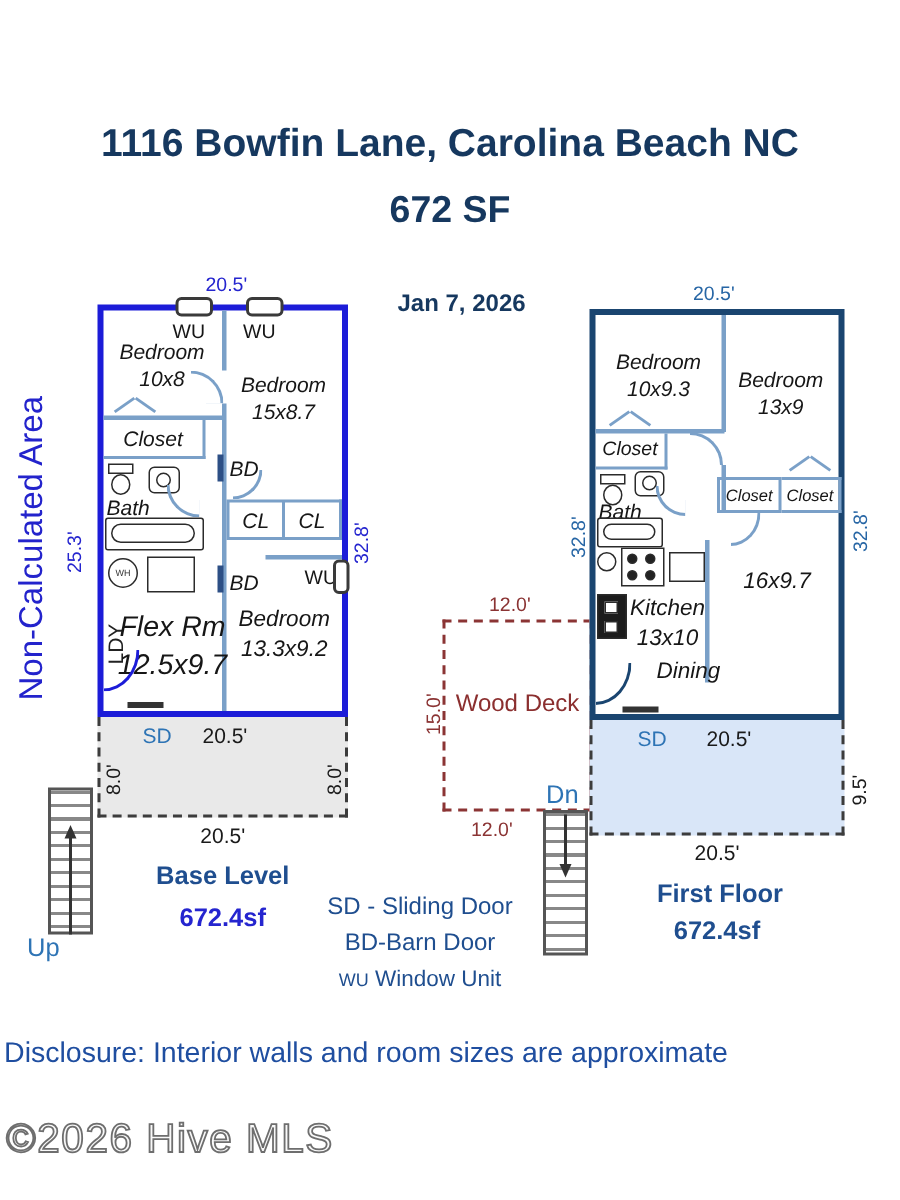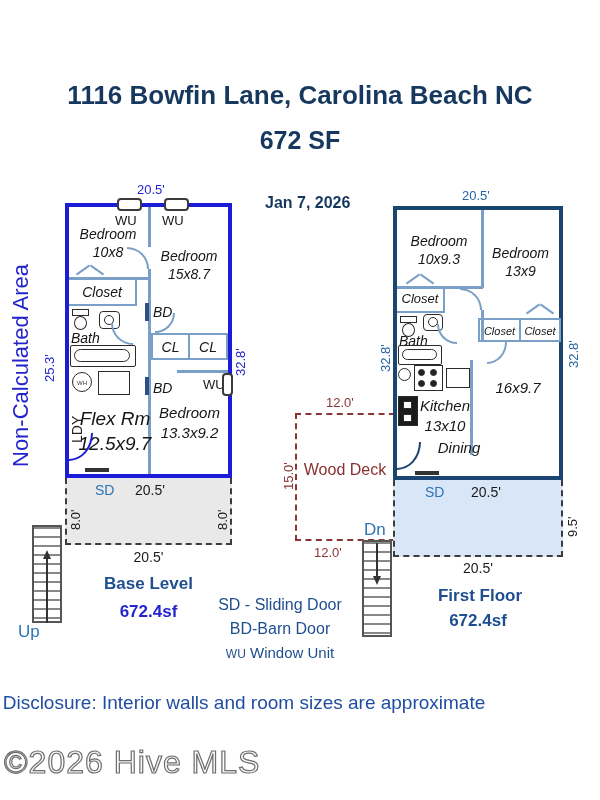--- a/index.html
+++ b/index.html
@@ -30,21 +30,21 @@
   .porch{position:absolute;box-sizing:border-box;border:2px dashed #3c3c3c;border-top:none;}
   .porch-cov{background:#e9e9e9;}
   .porch-scn{background:#d9e6f8;}
   .stairs{position:absolute;box-sizing:border-box;border:2px solid #555;
           background:repeating-linear-gradient(to bottom,#888 0 2px,#fff 2px 9px);}
   .arrowline{position:absolute;width:2px;background:#333;}
   .arrowhead{position:absolute;width:0;height:0;border-left:4px solid transparent;border-right:4px solid transparent;}
   .steel{color:#1f4e8f;}
   .sdtxt{color:#2e74b5;font-size:14px;}
   .legend-line{position:absolute;width:230px;text-align:center;color:#1f4e8f;font-size:16px;}
-  .watermark{position:absolute;left:4px;top:744px;font-size:32px;letter-spacing:1px;
+  .watermark{position:absolute;left:4px;top:744px;font-size:27px;letter-spacing:1px;
              color:rgba(230,230,230,.25);-webkit-text-stroke:1.2px #6e6e6e;}
   .deck{position:absolute;box-sizing:border-box;border:2px dashed #8b3434;background:#fff;}
 </style>
 </head>
 <body>
 
 <div class="abs title" style="top:80px;font-size:26px;">1116 Bowfin Lane, Carolina Beach NC</div>
 <div class="abs title" style="top:126px;font-size:25px;">672 SF</div>
 <div class="abs" style="left:265px;top:194px;font-size:16px;font-weight:bold;color:#16385f;">Jan 7, 2026</div>
 

